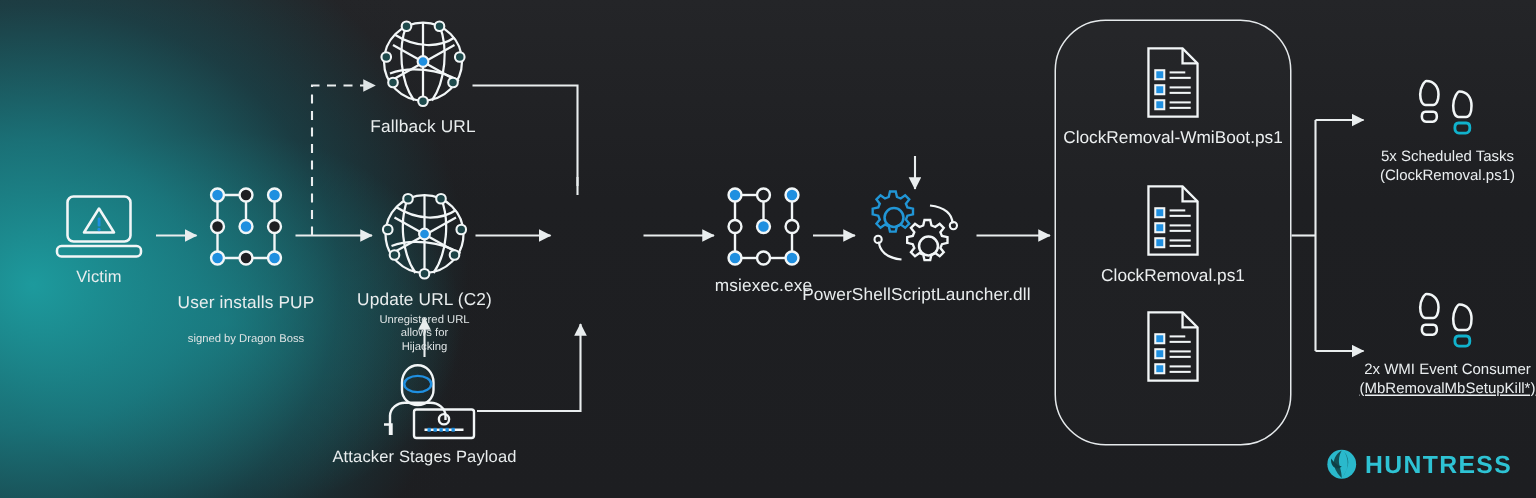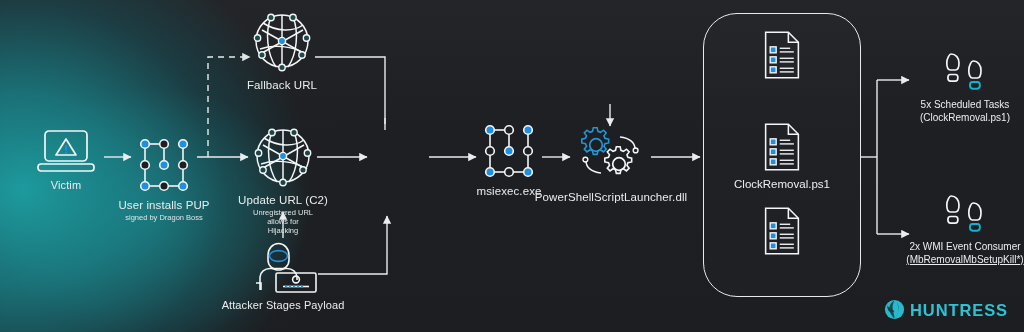--- a/index.html
+++ b/index.html
@@ -125,21 +125,21 @@
     <svg class="icon" width="62" height="46" viewBox="0 0 62 46">
       <rect x="10" y="3" width="42" height="30" rx="4" fill="none" stroke="#f2f6f7" stroke-width="1.7"></rect>
       <path d="M6,36 h50 a3,3 0 0 1 3,3 v1 a3,3 0 0 1 -3,3 h-50 a3,3 0 0 1 -3,-3 v-1 a3,3 0 0 1 3,-3 z" fill="none" stroke="#f2f6f7" stroke-width="1.7"></path>
       <path d="M31,11 L41,27 H21 Z" fill="none" stroke="#f2f6f7" stroke-width="1.7" stroke-linejoin="round"></path>
       <rect x="30.1" y="17" width="1.9" height="6" rx=".9" fill="#1f8fe0"></rect>
       <circle cx="31" cy="25" r="1.1" fill="#1f8fe0"></circle>
     </svg>
     <div class="nlabel">Victim</div>
   </div>
 
-  <div class="node" style="left:118px; top:136px; width:92px;">
+  <div class="node" style="left:118px; top:122px; width:92px;gap:11px;">
     <svg class="icon" width="62" height="58" viewBox="0 0 62 58">
       <g stroke="#f2f6f7" stroke-width="1.6" fill="none">
         <path d="M12,8 H31"></path>
           <path d="M31,8 V29"></path>
         <path d="M12,8 V50"></path>
           <path d="M12,50 H31"></path>
         <path d="M50,8 V50"></path>
           <path d="M31,50 H50"></path>
       </g>
       <g stroke="#f2f6f7" stroke-width="1.6">
@@ -294,20 +294,21 @@
       </g>
       <g stroke="#f2f6f7" stroke-width="1.5">
         <path d="M19.5,19.6 H31"></path>
           <path d="M19.5,23.6 H35"></path>
         <path d="M19.5,30.6 H35"></path>
           <path d="M19.5,34.6 H35"></path>
         <path d="M19.5,41.6 H35"></path>
           <path d="M19.5,45.6 H35"></path>
       </g>
     </svg>
+    <div class="panel-label">ClockRemoval-WmiBoot.ps1</div>
   </div>
 
   <div class="node" style="left:707px; top:122px; width:150px;">
     <svg class="icon" width="40" height="50" viewBox="0 0 44 54">
       <path d="M4,2 H29 L40,13 V52 H4 Z" fill="none" stroke="#f2f6f7" stroke-width="1.7"></path>
       <path d="M29,2 V13 H40" fill="none" stroke="#f2f6f7" stroke-width="1.7"></path>
       <g stroke="#f2f6f7" stroke-width="1.5" fill="#1f8fe0">
         <rect x="9" y="18" width="6.6" height="6.6"></rect>
           <rect x="9" y="29" width="6.6" height="6.6"></rect>
           <rect x="9" y="40" width="6.6" height="6.6"></rect>

